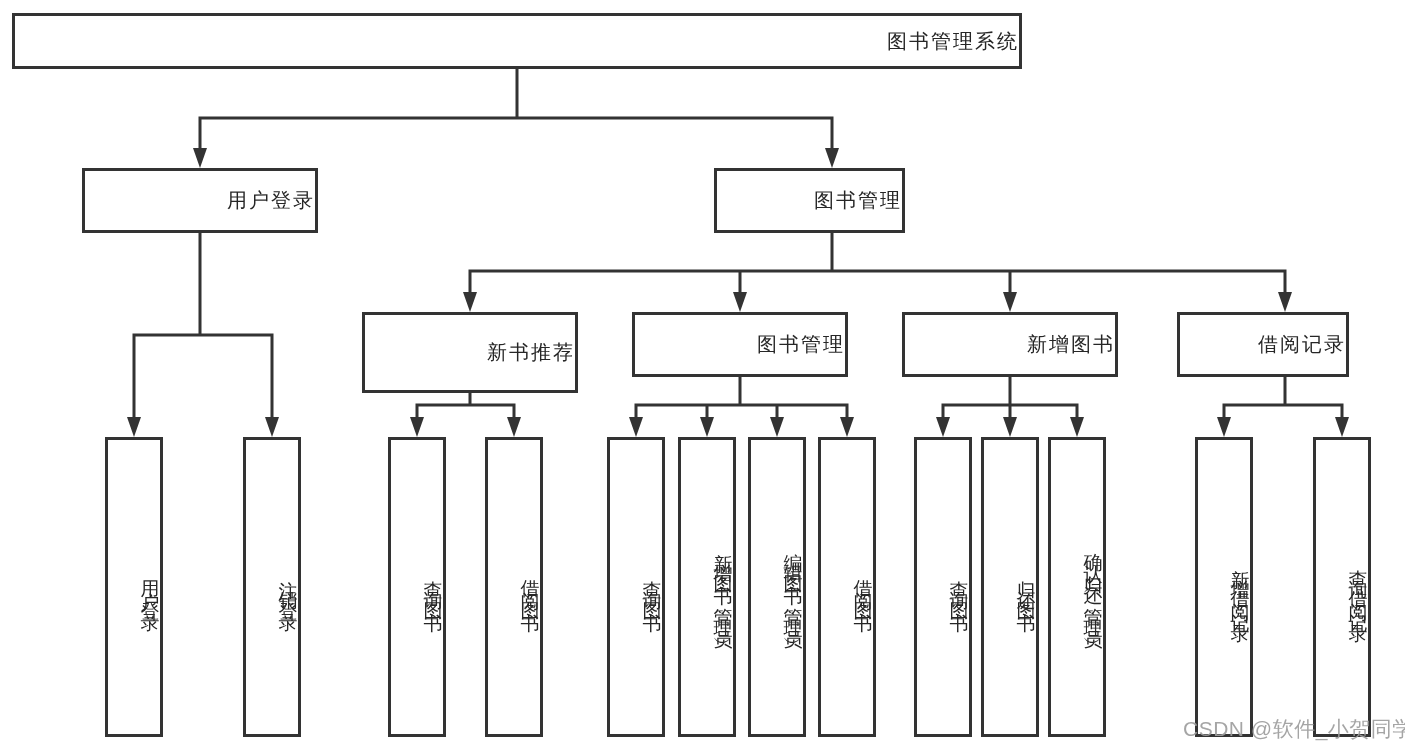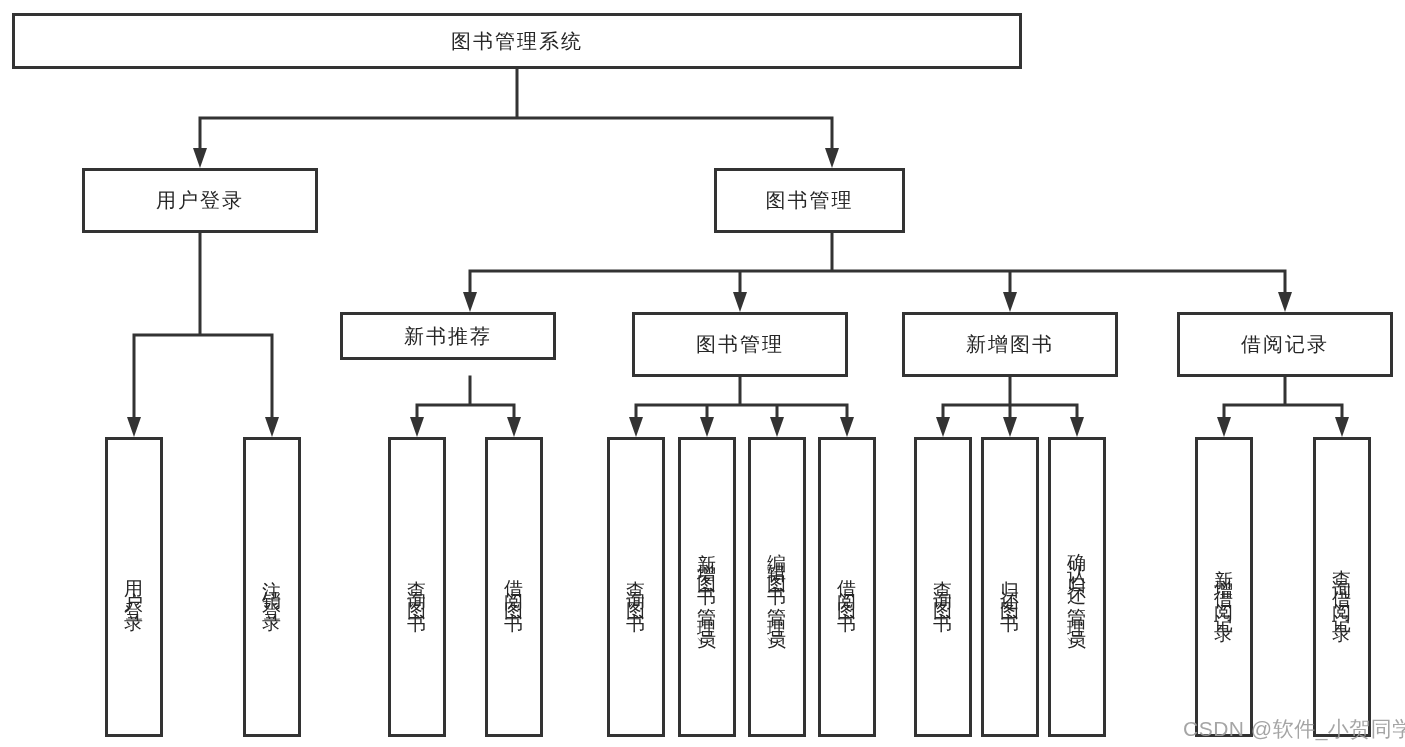--- a/index.html
+++ b/index.html
@@ -10,21 +10,21 @@
   }
   html,body{margin:0;padding:0;background:var(--bg-color);}
   .stage{
     position:relative;width:1405px;height:747px;background:var(--bg-color);
     font-family:"Liberation Sans","DejaVu Sans",sans-serif;color:var(--text-color);
     overflow:hidden;
   }
   .wires{position:absolute;left:0;top:0;width:1405px;height:747px;}
   .node{
     position:absolute;box-sizing:border-box;border:3px solid var(--line-color);
-    background:var(--bg-color);display:flex;align-items:center;justify-content:center;
+    background:var(--bg-color);display:flex;align-items:center;justify-content:flex-end;
   }
   .node .lbl{
     font-size:20px;letter-spacing:2px;color:var(--text-color);white-space:nowrap;
   }
   .leaf{width:58px;height:300px;top:437px;}
   .leaf .vtext{
     writing-mode:vertical-lr;text-orientation:upright;
     font-size:19px;letter-spacing:11px;line-height:1;color:var(--text-color);
   }
   .watermark{
@@ -70,30 +70,30 @@
     <span class="lbl">图书管理系统</span>
   </div>
 
   <div class="node" style="left:82px;top:168px;width:236px;height:65px">
     <span class="lbl">用户登录</span>
   </div>
   <div class="node" style="left:714px;top:168px;width:191px;height:65px">
     <span class="lbl">图书管理</span>
   </div>
 
-  <div class="node" style="left:340px;top:312px;width:216px;height:48px">
+  <div class="node" style="left:362px;top:312px;width:216px;height:81px">
     <span class="lbl">新书推荐</span>
   </div>
   <div class="node" style="left:632px;top:312px;width:216px;height:65px">
     <span class="lbl">图书管理</span>
   </div>
   <div class="node" style="left:902px;top:312px;width:216px;height:65px">
     <span class="lbl">新增图书</span>
   </div>
-  <div class="node" style="left:1177px;top:312px;width:216px;height:65px">
+  <div class="node" style="left:1177px;top:312px;width:172px;height:65px">
     <span class="lbl">借阅记录</span>
   </div>
 
   <div class="node leaf" style="left:105px">
     <span class="vtext">用户登录</span>
   </div>
   <div class="node leaf" style="left:243px">
     <span class="vtext">注销登录</span>
   </div>
 

